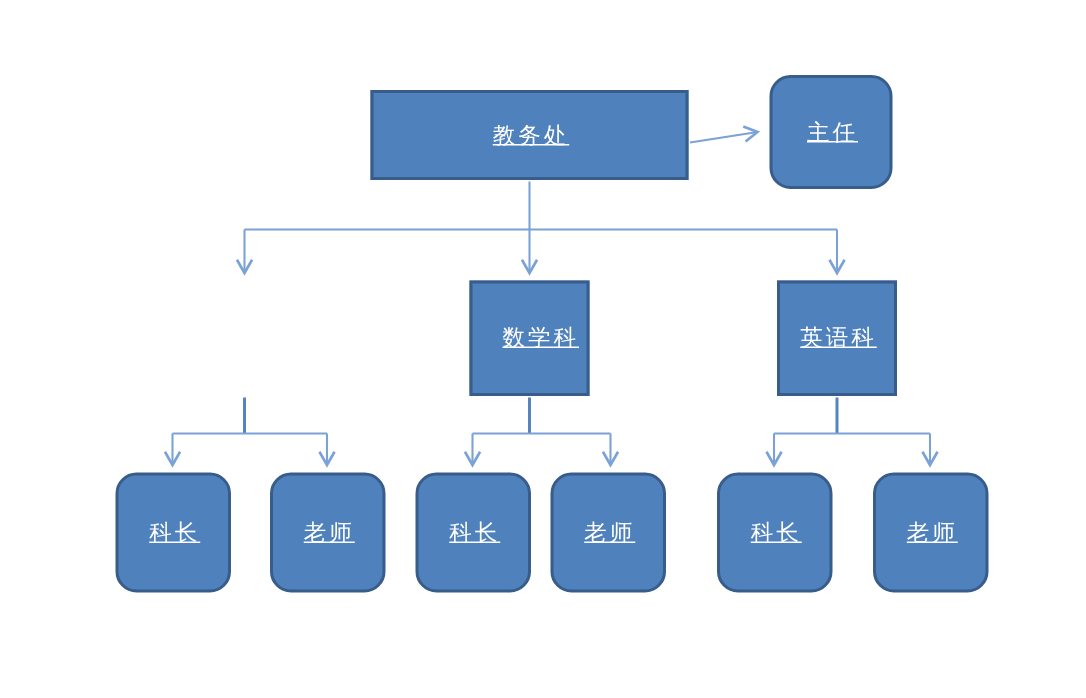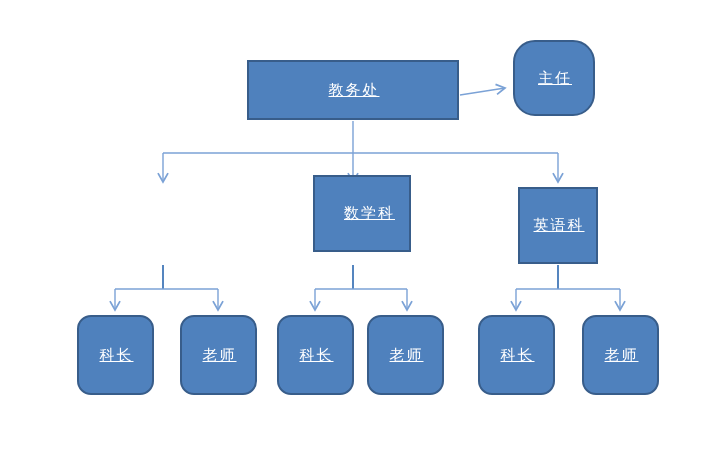--- a/index.html
+++ b/index.html
@@ -57,24 +57,24 @@
     <line class="branch" x1="407" y1="289" x2="407" y2="310" marker-end="url(#arrow)"></line>
 
     <path class="stem" d="M558,265 L558,289"></path>
     <path class="branch" d="M516,289 L620,289"></path>
     <line class="branch" x1="516" y1="289" x2="516" y2="310" marker-end="url(#arrow)"></line>
     <line class="branch" x1="620" y1="289" x2="620" y2="310" marker-end="url(#arrow)"></line>
   </svg>
 
   <div class="node rect" style="left:247px;top:60px;width:212px;height:60px;">教务处</div>
 
-  <div class="node round" style="left:513px;top:40px;width:82px;height:76px;border-radius:22px;">主任</div>
+  <div class="node round" style="left:513px;top:50px;width:82px;height:76px;">主任</div>
 
 
-  <div class="node rect" style="left:313px;top:175px;width:98px;height:77px;padding-left:13px;">数学科</div>
+  <div class="node rect" style="left:313px;top:187px;width:80px;height:77px;padding-left:13px;">数学科</div>
 
   <div class="node rect" style="left:518px;top:187px;width:80px;height:77px;text-align:right;">英语科</div>
 
   <div class="node round" style="left:77px;top:315px;width:77px;height:80px;">科长</div>
 
   <div class="node round" style="left:180px;top:315px;width:77px;height:80px;">老师</div>
 
   <div class="node round" style="left:277px;top:315px;width:77px;height:80px;">科长</div>
 
   <div class="node round" style="left:367px;top:315px;width:77px;height:80px;">老师</div>

